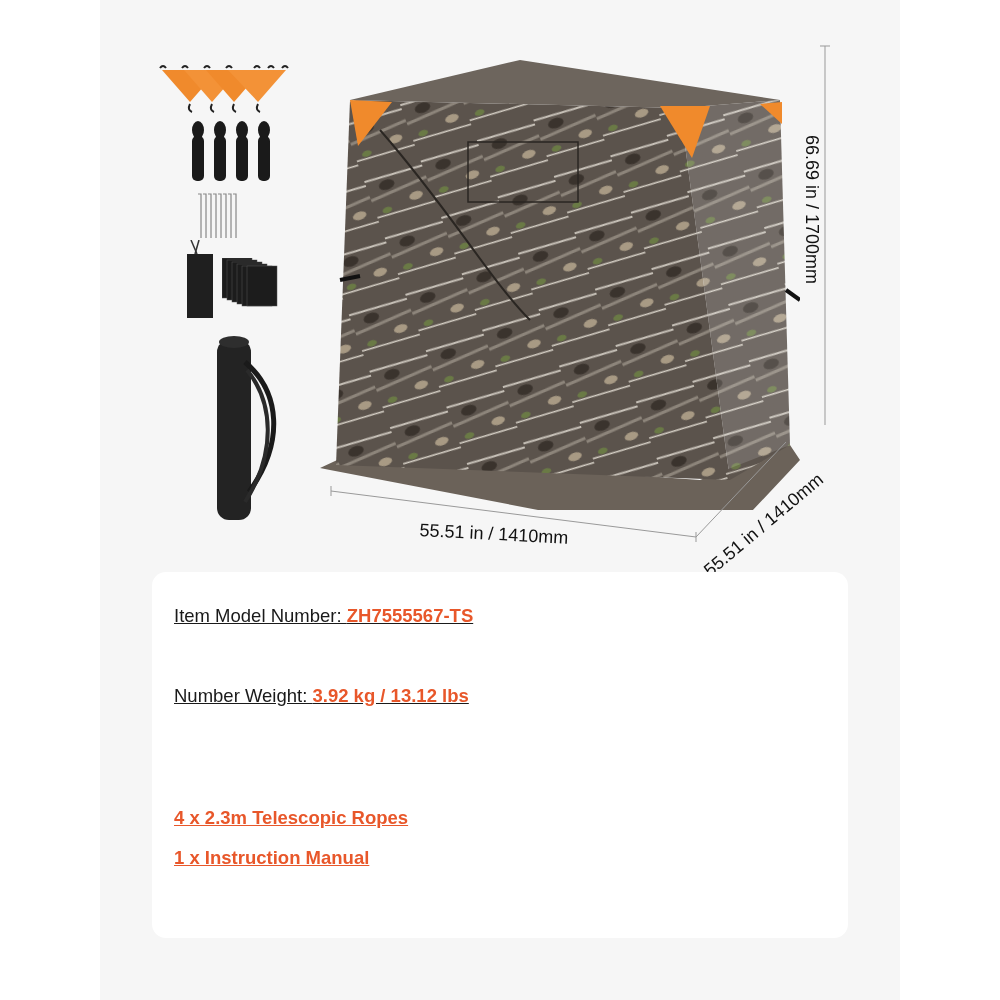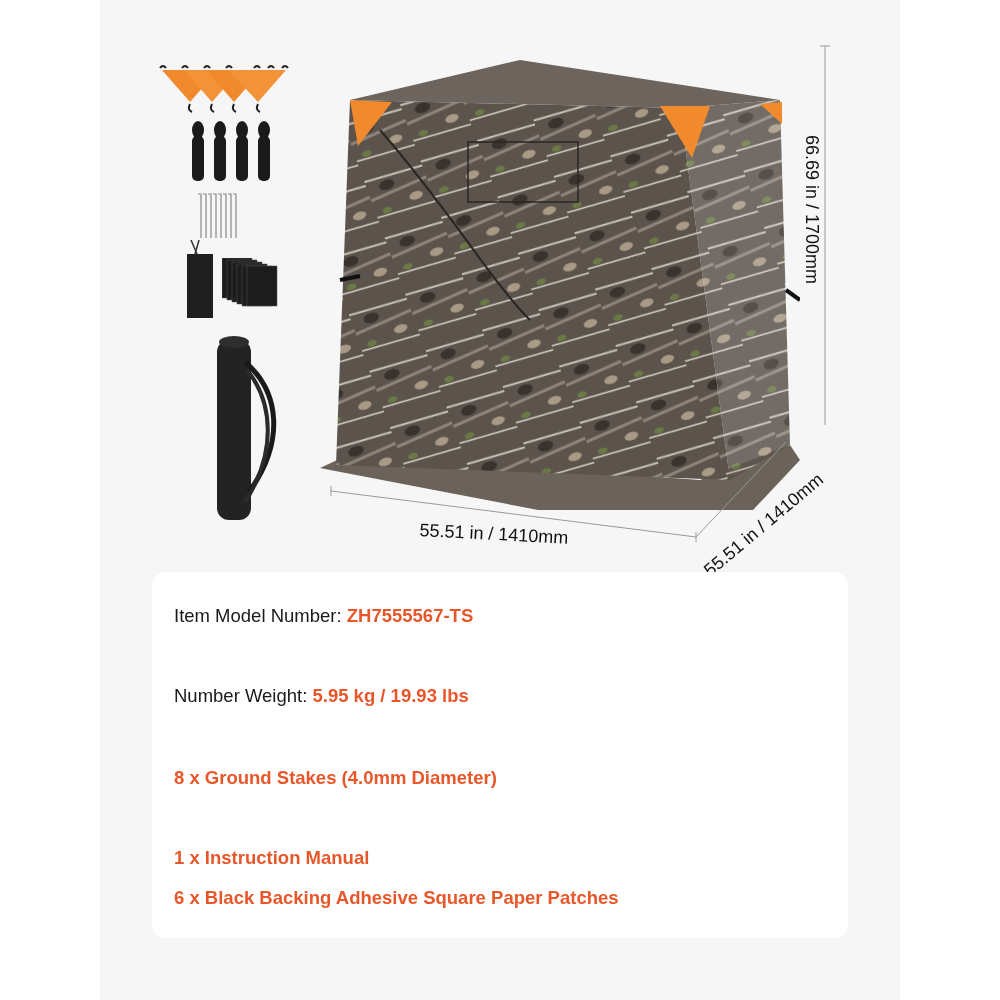--- a/index.html
+++ b/index.html
@@ -21,21 +21,21 @@
 
   
   .dim-text { position:absolute; font-size:18px; color:#111; white-space:nowrap; }
   .dim-h { left:420px; top:520px; transform:rotate(3deg); transform-origin:left top; }
   .dim-d { left:700px; top:565px; transform:rotate(-40deg); transform-origin:left top; }
   .dim-v { left:822px; top:135px; transform:rotate(90deg); transform-origin:left top; }
 
   
   .card { position:absolute; left:152px; top:572px; width:696px; height:366px; background:#ffffff;
           border-radius:14px; }
-  .row { position:absolute; left:22px; font-size:18.5px; line-height:24px; color:#1a1a1a; white-space:nowrap; }
+  .row { position:absolute; left:22px; font-size:18.5px; line-height:24px; color:#1a1a1a; white-space:nowrap;text-decoration:underline; }
   .row .val { color:#e8572a; font-weight:bold; }
   .row.accent { color:#e8572a; font-weight:bold; }
 </style>
 </head>
 <body>
 
 <div class="panel"></div>
 
 <svg class="acc flag-row" viewBox="0 0 132 60">
   <polygon points="4,8 60,8 32,40" fill="#f08a2c"></polygon>
@@ -152,18 +152,17 @@
 </svg>
 <div class="dim-text dim-h">55.51 in / 1410mm</div>
 <div class="dim-text dim-d">55.51 in / 1410mm</div>
 <div class="dim-text dim-v">66.69 in / 1700mm</div>
 
 <div class="card">
   <div class="row" style="top:32px;">
     <span>Item Model Number: </span><span class="val">ZH7555567-TS</span>
   </div>
   <div class="row" style="top:112px;">
-    <span>Number Weight: </span><span class="val">5.95 kg / 19.93 lbs</span>
+    <span>Number Weight: </span><span class="val">3.92 kg / 13.12 lbs</span>
   </div>
-  <div class="row accent" style="top:194px;">8 x Ground Stakes (4.0mm Diameter)</div>
+  <div class="row accent" style="top:234px;">4 x 2.3m Telescopic Ropes</div>
   <div class="row accent" style="top:274px;">1 x Instruction Manual</div>
-  <div class="row accent" style="top:314px;">6 x Black Backing Adhesive Square Paper Patches</div>
 </div>
 
 </body></html>

